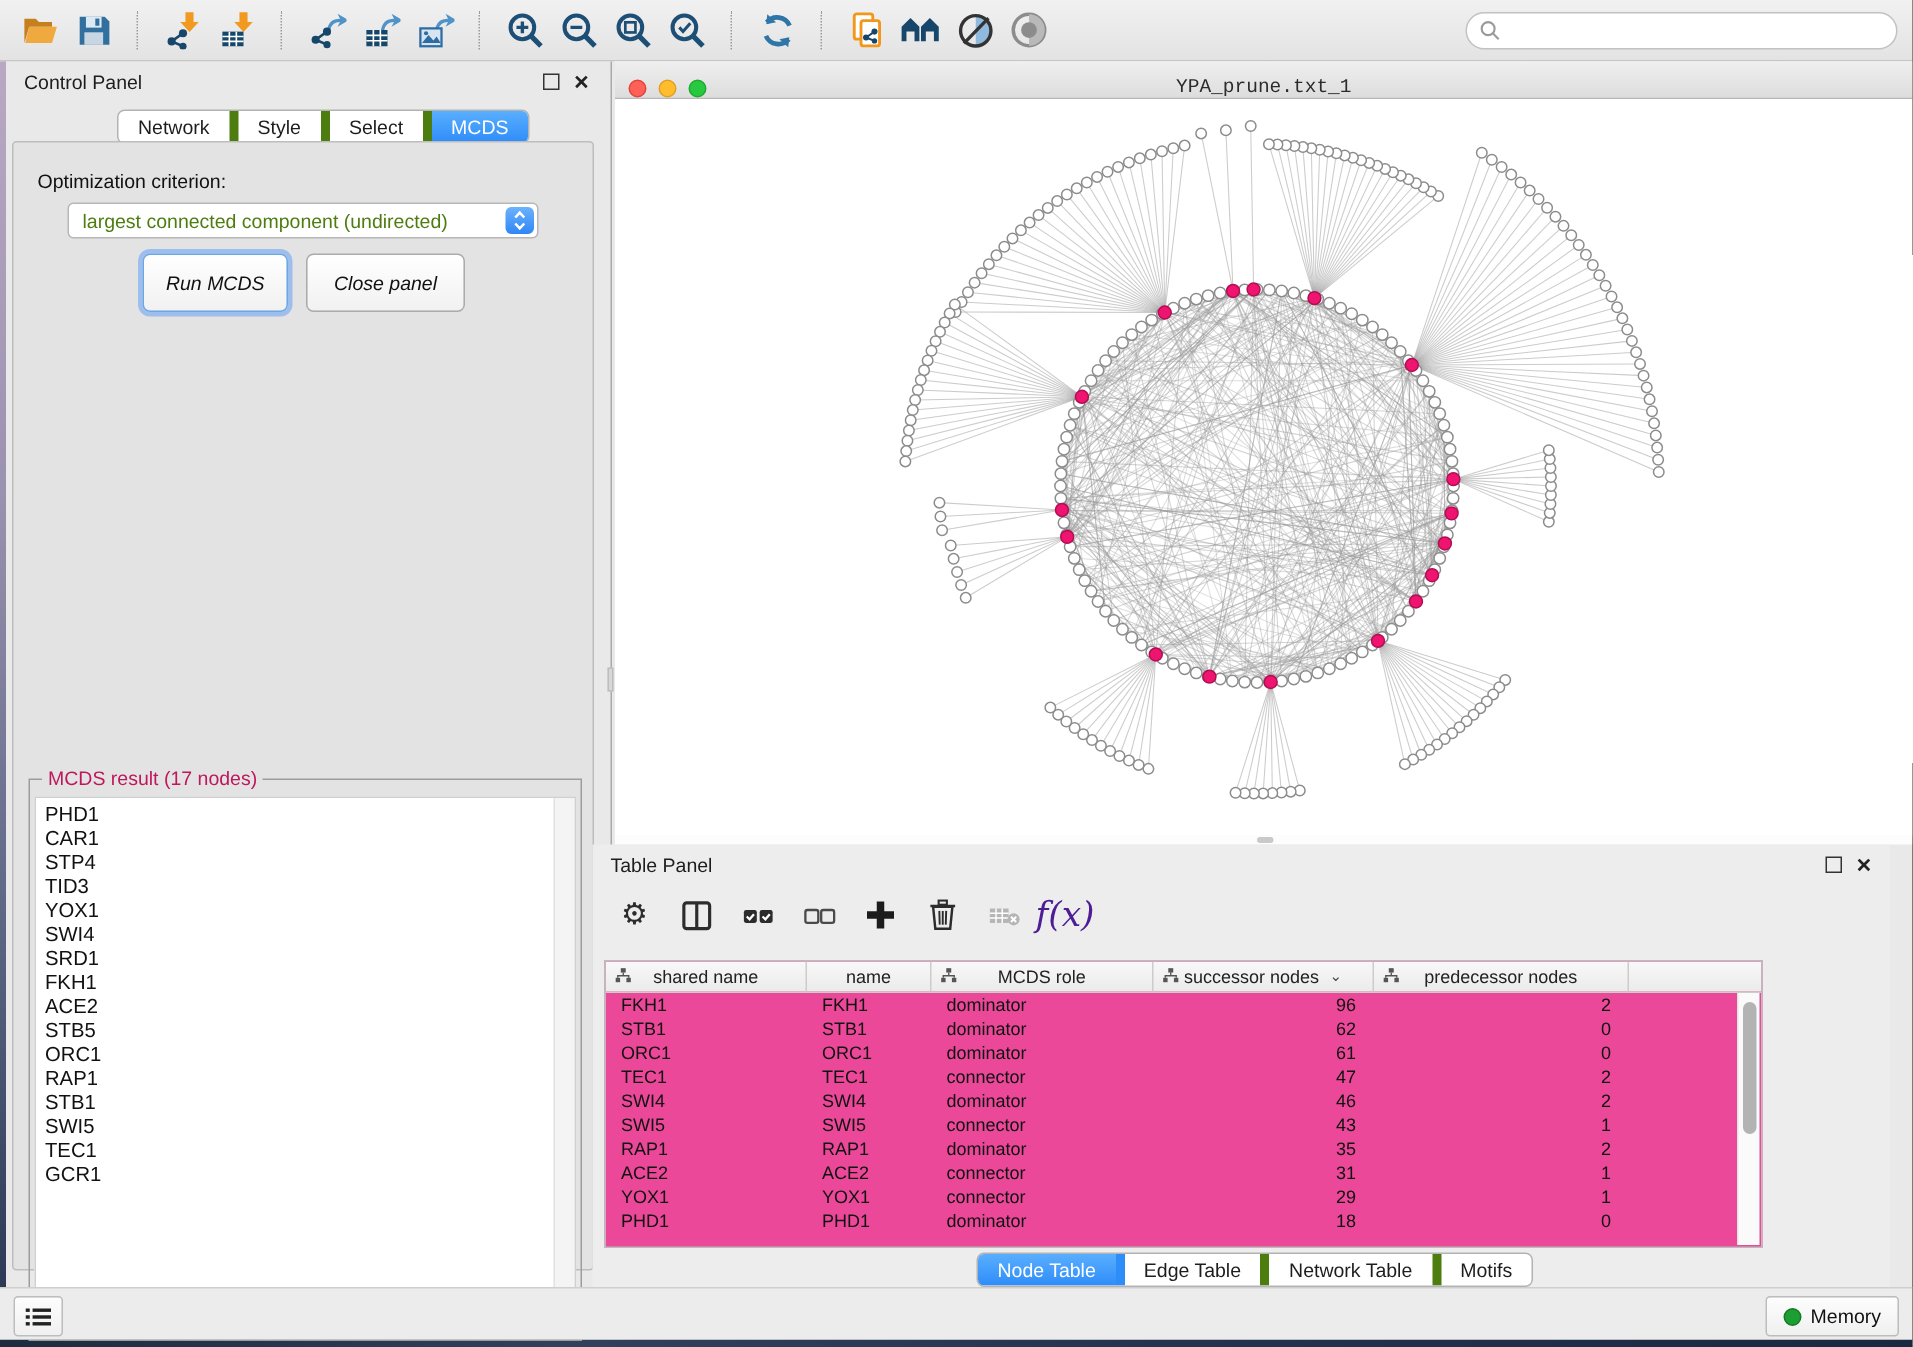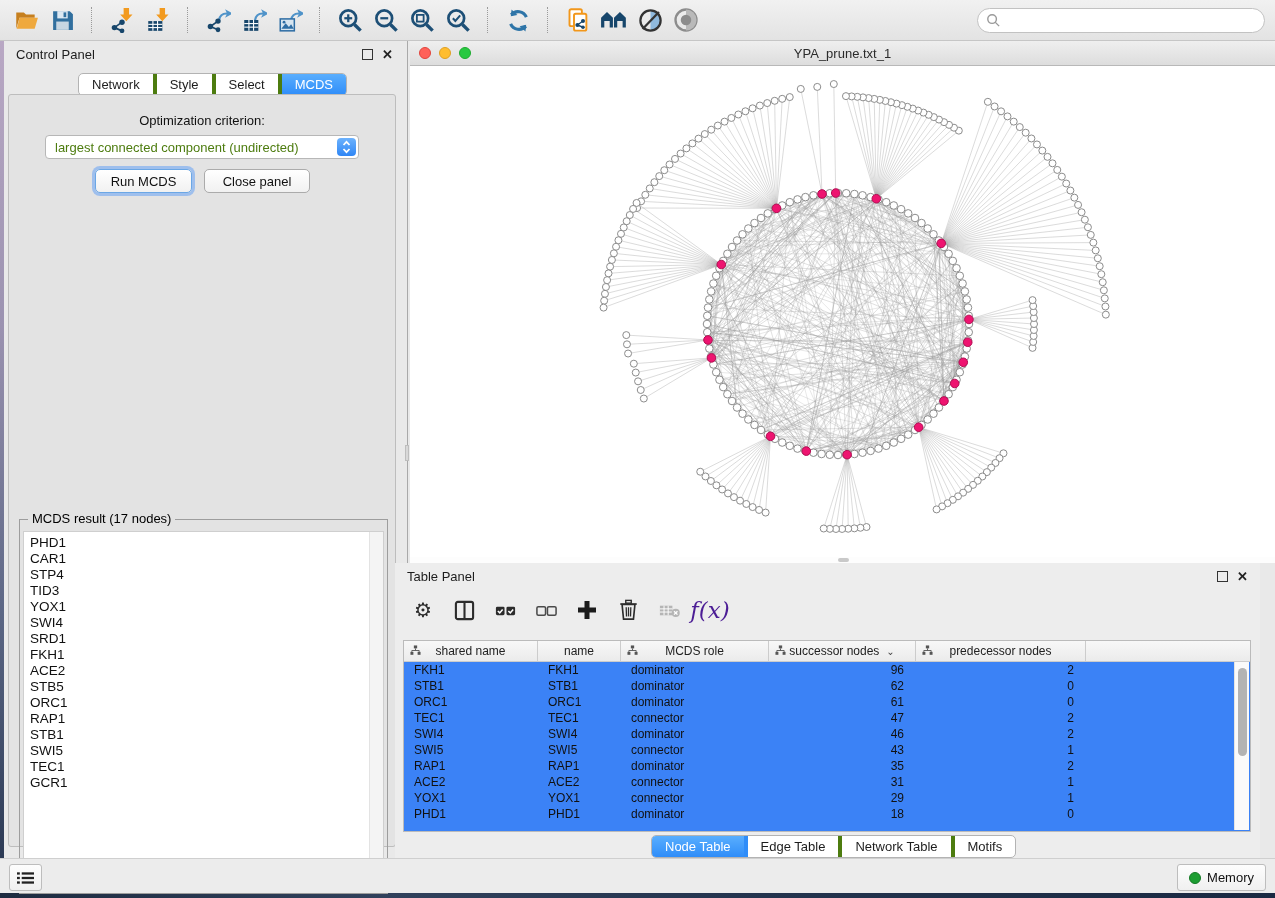--- a/index.html
+++ b/index.html
@@ -23,68 +23,68 @@
     background:linear-gradient(90deg,#1d2b40,#31415c 30%,#24344e 60%,#1a2942);}
 
   
   .cpanel{position:absolute;left:4px;top:41px;width:401px;height:817px;background:#e9e9e9;}
   .panel-head{position:absolute;left:0;top:0;right:0;height:26px;display:flex;align-items:center;
     padding:0 12px;box-sizing:border-box;font-size:13px;color:#1d1d1d;gap:46px;}
   .panel-head .wctrls{margin-left:auto;display:flex;align-items:center;gap:9px;}
   .float-ic{width:9px;height:9px;border:1.4px solid #333;display:inline-block;}
   .close-ic{font-size:13px;font-weight:bold;color:#222;line-height:1;}
   .seg{position:absolute;display:flex;border:1px solid #b3b3b3;border-radius:5px;overflow:hidden;background:#fff;height:21px;}
-  .seg .tab{padding:0 13px;font-size:13px;line-height:21px;border-right:4px solid #4d7c0f;color:#1d1d1d;white-space:nowrap;}
+  .seg .tab{padding:0 13px;font-size:13px;line-height:21px;border-right:6px solid #4d7c0f;color:#1d1d1d;white-space:nowrap;}
   .seg .tab:last-child{border-right:none;}
   .seg .tab.active{background:linear-gradient(#59aefe,#2f8df9);color:#fff;border-right-color:#2f8df9;}
   .cp-tabs{left:74px;top:32px;}
   .cp-content{position:absolute;left:4px;right:9px;top:53px;height:751px;background:#e3e3e3;
     border:1px solid #bdbdbd;border-radius:3px;}
-  .opt-label{position:absolute;left:0;right:0;top:18px;text-align:center;font-size:13px;color:#111;}
+  .opt-label{position:absolute;left:16px;right:0;top:18px;font-size:13px;color:#111;}
   .opt-select{position:absolute;left:36px;top:40px;width:314px;height:24px;background:#fff;border:1px solid #b7b7b7;
     border-radius:4px;display:flex;align-items:center;box-sizing:border-box;padding-left:9px;font-size:13px;color:#4d7c0f;}
   .opt-stepper{position:absolute;right:2px;top:2px;width:19px;height:18px;border-radius:4px;
     background:linear-gradient(#6cb2fd,#2f86f5);display:flex;flex-direction:column;align-items:center;justify-content:center;}
-  .btn{position:absolute;height:24px;background:linear-gradient(#ffffff,#f1f1f1);border:1px solid #ababab;
-    border-radius:5px;font-size:13px;color:#111;display:flex;align-items:center;justify-content:center;box-sizing:border-box;}
+  .btn{position:absolute;height:39px;background:linear-gradient(#ffffff,#f1f1f1);border:1px solid #ababab;
+    border-radius:5px;font-size:13px;color:#111;display:flex;align-items:center;justify-content:center;box-sizing:border-box;font-style:italic;}
   .btn.run{left:86px;top:74px;width:97px;border-color:#6ba7e5;box-shadow:0 0 0 3px rgba(102,163,245,.55);}
   .btn.closep{left:195px;top:74px;width:106px;}
   .groupbox{position:absolute;left:10px;top:424px;width:367px;height:373px;border:1px solid #9d9d9d;}
-  .groupbox .gtitle{position:absolute;top:-9px;left:8px;background:#e3e3e3;padding:0 4px;font-size:13px;color:#000000;}
+  .groupbox .gtitle{position:absolute;top:-9px;left:8px;background:#e3e3e3;padding:0 4px;font-size:13px;color:#be185d;}
   .mcds-list{position:absolute;left:3px;right:3px;top:11px;bottom:4px;background:#fff;border:1px solid #cfcfcf;overflow:hidden;}
   .mcds-track{position:absolute;right:0;top:0;bottom:0;width:13px;background:#f4f4f4;border-left:1px solid #e3e3e3;}
   .mcds-item{font-size:13.5px;line-height:16px;padding-left:6px;color:#111;}
   .mcds-items{position:absolute;left:0;top:3px;right:14px;}
 
   
   .vsplit{position:absolute;left:405px;top:41px;width:5px;height:817px;background:#e9e9e9;}
   .vsplit .line{position:absolute;left:2px;top:0;bottom:0;width:1px;background:#a9a9a9;}
   .vsplit .grip{position:absolute;left:0;top:404px;width:4px;height:16px;background:#d8d8d8;border:1px solid #bdbdbd;box-sizing:border-box;}
   .hsplit{position:absolute;left:410px;top:557px;width:865px;height:6px;background:#fdfdfd;}
   .hsplit .grip{position:absolute;left:428px;top:1px;width:11px;height:4px;background:#c9c9c9;border-radius:2px;}
 
   
   .netwin{position:absolute;left:410px;top:41px;width:865px;height:516px;background:#fff;}
   .net-titlebar{position:absolute;left:0;top:0;right:0;height:25px;
     background:linear-gradient(#efefef,#dddddd);border-bottom:1px solid #b8b8b8;
-    display:flex;align-items:center;padding:0 9px;box-sizing:border-box;}
+    display:flex;align-items:flex-end;padding:0 9px;box-sizing:border-box;font-family:Liberation Mono, monospace;}
   .tl{width:12px;height:12px;border-radius:50%;margin-right:8px;}
   .tl.red{background:#ff6159;border:1px solid #e1443c;box-sizing:border-box;}
   .tl.yellow{background:#ffbd2e;border:1px solid #dfa023;box-sizing:border-box;}
   .tl.green{background:#28c941;border:1px solid #1eab30;box-sizing:border-box;}
   .net-title{position:absolute;left:0;right:0;text-align:center;font-size:13px;color:#2b2b2b;}
   .net-canvas{position:absolute;left:0;top:25px;width:865px;height:491px;background:#fff;}
 
   
   .tpanel{position:absolute;left:395px;top:563px;width:865px;height:295px;background:#ededed;}
   .tp-toolbar{position:absolute;left:16px;top:32px;height:30px;display:flex;align-items:center;gap:17px;}
   .tp-ic{width:24px;height:24px;display:flex;align-items:center;justify-content:center;}
   .gear-glyph{font-size:20px;color:#2c2c2c;line-height:1;}
   .fx-glyph{font-family:"DejaVu Serif",serif;font-style:italic;font-size:23px;color:#4c1d95;}
-  .ntable{position:absolute;left:8px;top:77px;width:848px;height:192px;background:#3b82f6;border:1px solid #bbb;box-sizing:border-box;overflow:hidden;}
+  .ntable{position:absolute;left:8px;top:77px;width:772px;height:192px;background:#ec4899;border:1px solid #bbb;box-sizing:border-box;overflow:hidden;}
   .thead{display:grid;grid-template-columns:134px 83px 148px 147px 170px 1fr;height:20px;
     background:linear-gradient(#f8f8f8,#ebebeb);border-bottom:1px solid #ccc;}
   .th{display:flex;align-items:center;justify-content:center;position:relative;font-size:12px;color:#222;
     border-right:1px solid #ccc;gap:5px;white-space:nowrap;overflow:hidden;}
   .th:last-child{border-right:none;}
   .th .hicon{position:absolute;left:6px;top:4px;}
   .sortv{font-size:10px;color:#444;margin-left:2px;}
   .tbody .tr{display:grid;grid-template-columns:134px 83px 148px 147px 170px 1fr;height:16px;font-size:12px;color:#111;}
   .tbody .td{padding:0 10px;line-height:16px;white-space:nowrap;overflow:hidden;}
   .td.num{text-align:right;padding-right:12px;}

